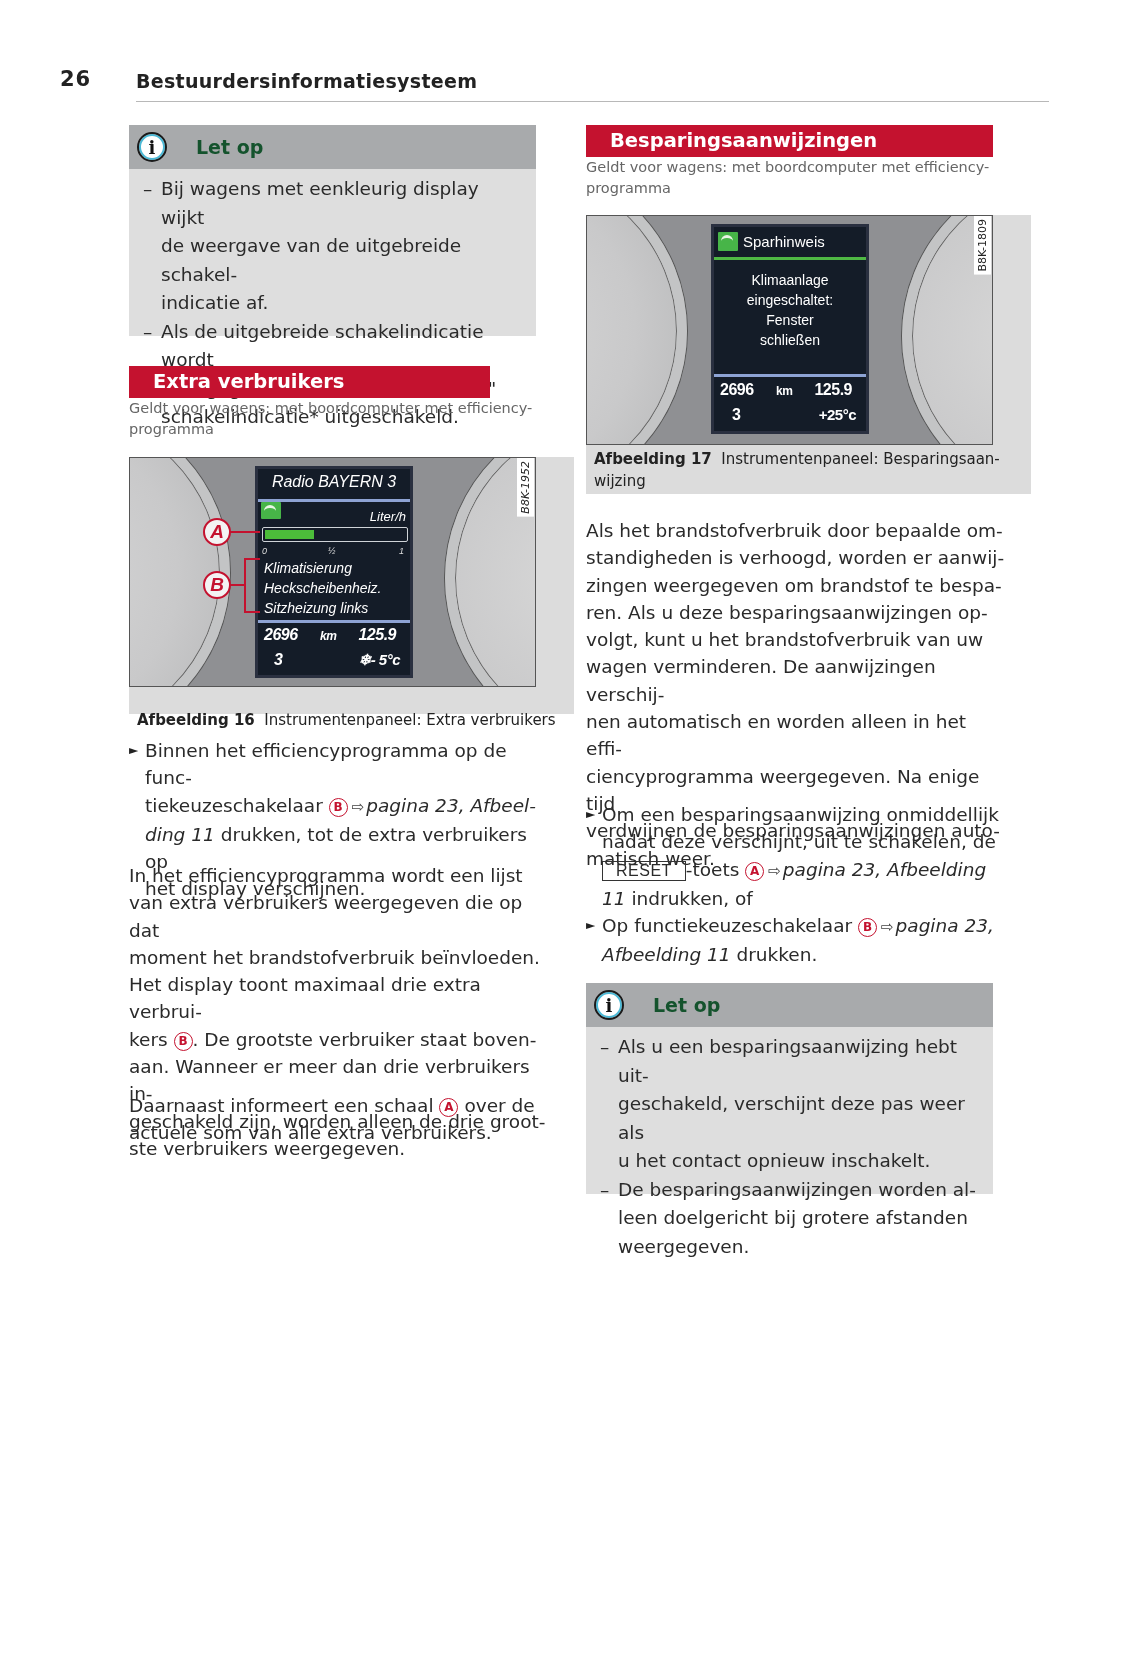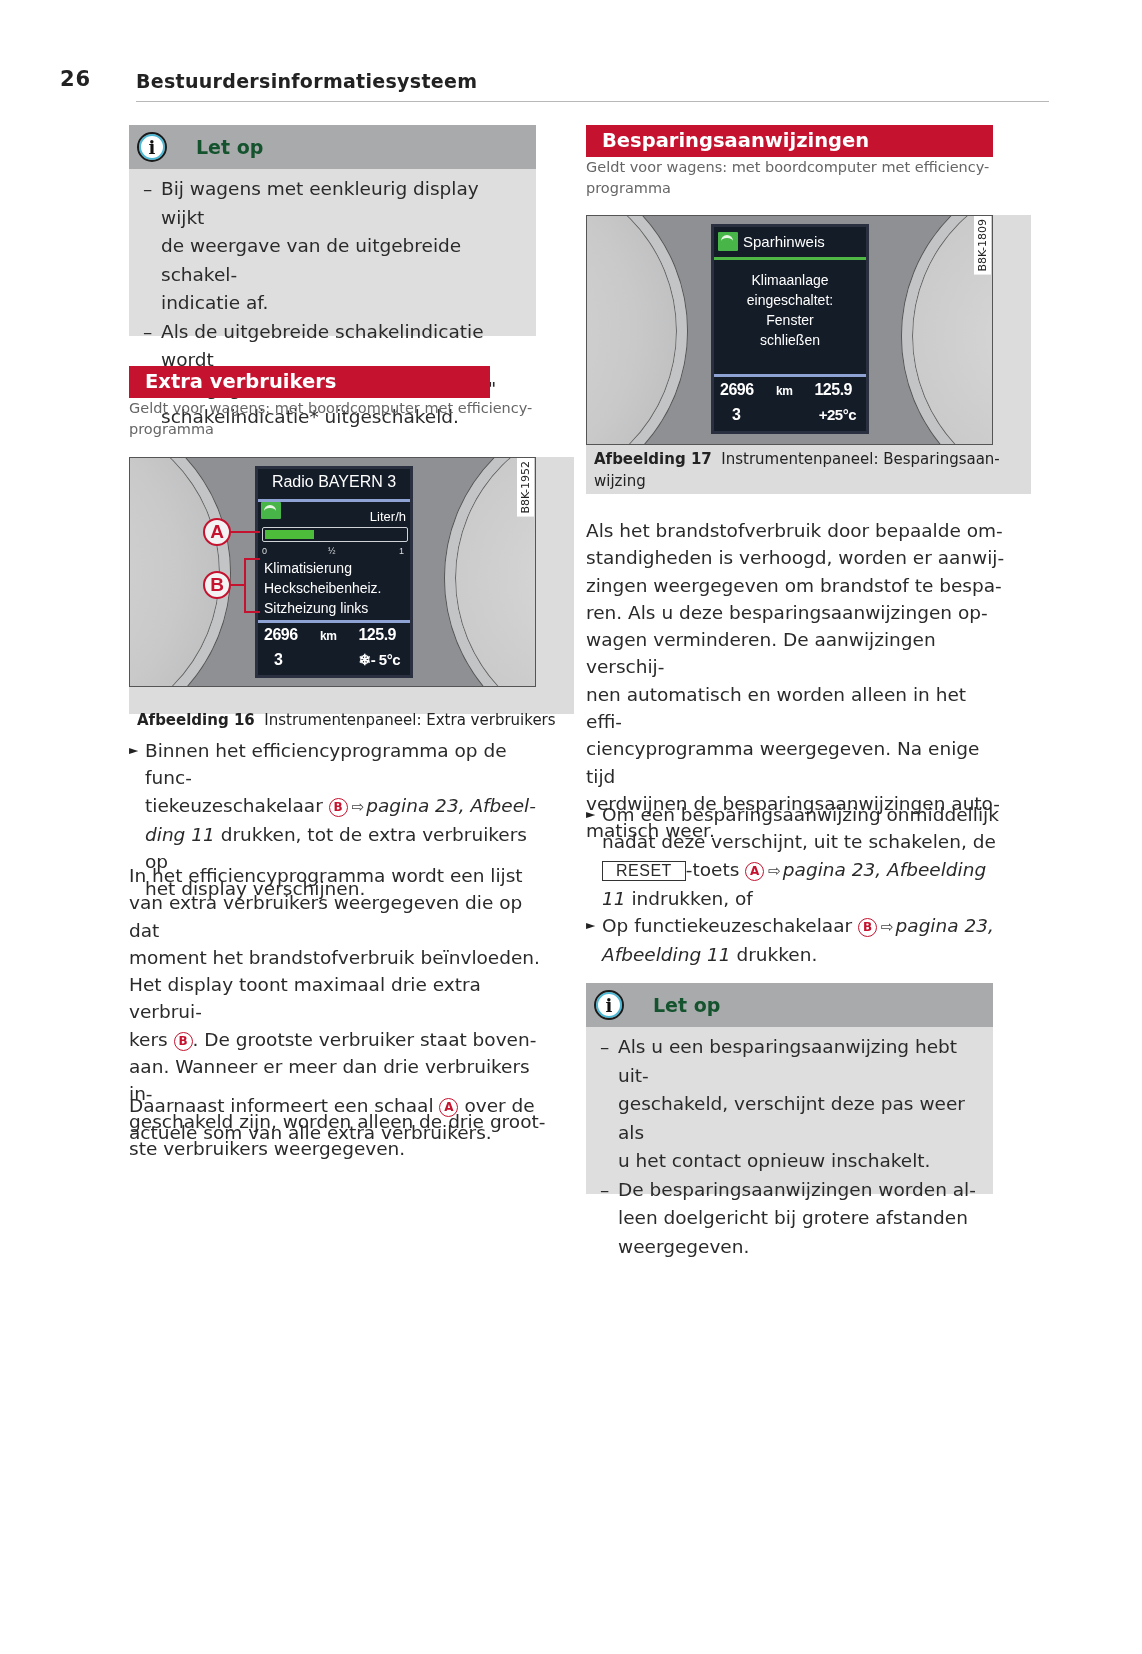--- a/index.html
+++ b/index.html
@@ -12,21 +12,21 @@
   
   .note { position: absolute; background: #dedede; }
   .note-head { background: #a8aaac; height: 44px; display: flex; align-items: center; padding-left: 8px; }
   .info-icon { width: 30px; height: 30px; border-radius: 50%; background: #ffffff; border: 2.5px solid #1a1a1a; box-shadow: 0 0 0 2px #4bb9d6 inset; display: flex; align-items: center; justify-content: center; font-family: "DejaVu Serif", serif; font-weight: bold; font-size: 18px; color: #111; box-sizing: border-box; }
   .note-title { margin-left: 29px; font-size: 19px; font-weight: bold; color: #14532d; }
   .note-body { padding: 6px 14px 8px 14px; font-size: 18.5px; line-height: 28.5px; }
   .dash-item { display: flex; }
   .dash-item .dash { width: 18px; flex: none; }
 
   
-  .sec-head { position: absolute; background: #c4122f; color: #fff; font-weight: bold; font-size: 19.5px; height: 32px; line-height: 32px; padding-left: 16px; box-sizing: border-box; }
+  .sec-head { position: absolute; background: #c4122f; color: #fff; font-weight: bold; font-size: 19.5px; height: 32px; line-height: 32px; padding-left: 24px; box-sizing: border-box; }
   .applies { position: absolute; font-size: 14.5px; line-height: 21px; color: #666; }
 
   
   .figure { position: absolute; background: #dcdcdc; padding-left: 38px; }
   .panel { position: absolute; left: 0; top: 0; background: #8f9093; border: 1px solid #555; box-sizing: border-box; overflow: hidden; }
   .gauge { position: absolute; border-radius: 50%; background: radial-gradient(circle at 40% 50%, #d8d8d8 0%, #c9c9ca 60%, #b5b6b7 100%); border: 10px solid #c3c4c5; box-shadow: 0 0 0 1px #555, inset 0 0 0 1px #666; }
   .fig-id { position: absolute; background: #ffffff; color: #222; font-size: 11px; writing-mode: vertical-rl; transform: rotate(180deg); padding: 3px 2px; }
   .caption { position: absolute; left: 8px; font-size: 15px; line-height: 22px; color: #222; }
   .caption b { font-weight: bold; }
 
@@ -85,21 +85,21 @@
   </div>
 </div>
 
 <div class="sec-head" style="left:129px; top:366px; width:361px;">Extra verbruikers</div>
 <div class="applies" style="left:129px; top:398px;">
   <div>Geldt voor wagens: met boordcomputer met efficiency-</div>
   <div>programma</div>
 </div>
 
 <div class="figure" style="left:129px; top:457px; width:407px; height:257px;">
-  <div class="panel" style="width:407px; height:230px;">
+  <div class="panel" style="width:407px; height:230px;font-style:italic;">
     <div class="gauge" style="left:-240px; top:-55px; width:320px; height:320px;"></div>
     <div class="gauge" style="left:315px; top:-50px; width:320px; height:320px;"></div>
     <div class="fig-id" style="left:387px; top:0px;">B8K-1952</div>
 
     <div class="screen" style="left:125px; top:8px; width:158px; height:212px;">
       <div class="scr-title" style="height:26px;">Radio BAYERN 3</div>
       <div class="scr-rule"></div>
       <div class="eco-icon" style="position:absolute; left:3px; top:33px; width:20px; height:17px;"></div>
       <div style="position:absolute; right:4px; top:40px; font-size:13px;">Liter/h</div>
       <div class="bar-frame" style="left:4px; top:58px; width:146px; height:15px;">
@@ -201,20 +201,21 @@
     <div><b>Afbeelding 17</b>&nbsp; <span>Instrumentenpaneel: Besparingsaan-</span></div>
     <div>wijzing</div>
   </div>
 </div>
 
 <div class="para" style="left:586px; top:517px; width:420px;">
   <div>Als het brandstofverbruik door bepaalde om-</div>
   <div>standigheden is verhoogd, worden er aanwij-</div>
   <div>zingen weergegeven om brandstof te bespa-</div>
   <div>ren. Als u deze besparingsaanwijzingen op-</div>
+  <div>volgt, kunt u het brandstofverbruik van uw</div>
   <div>wagen verminderen. De aanwijzingen verschij-</div>
   <div>nen automatisch en worden alleen in het effi-</div>
   <div>ciencyprogramma weergegeven. Na enige tijd</div>
   <div>verdwijnen de besparingsaanwijzingen auto-</div>
   <div>matisch weer.</div>
 </div>
 
 <div class="para" style="left:586px; top:801px; width:420px;">
   <div class="bullet">
     <span class="tri">►</span>

